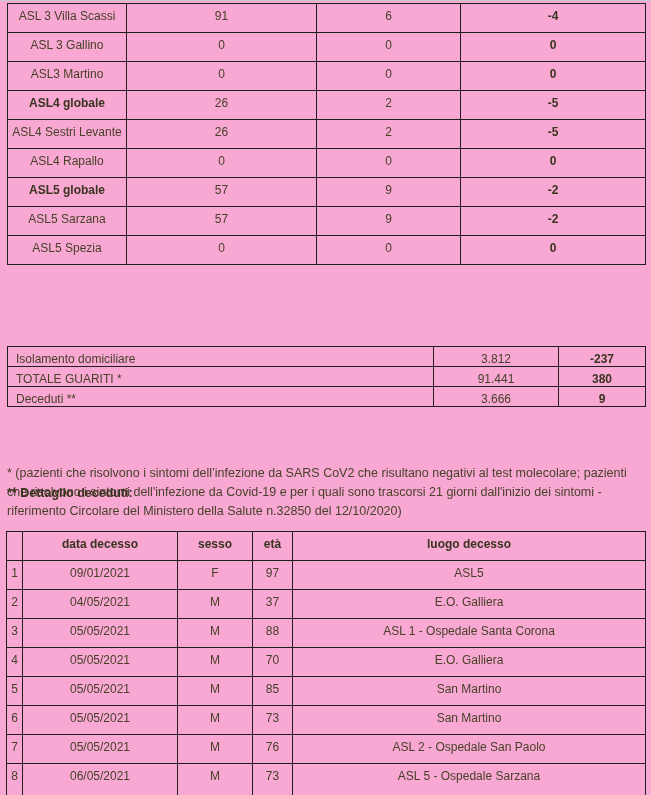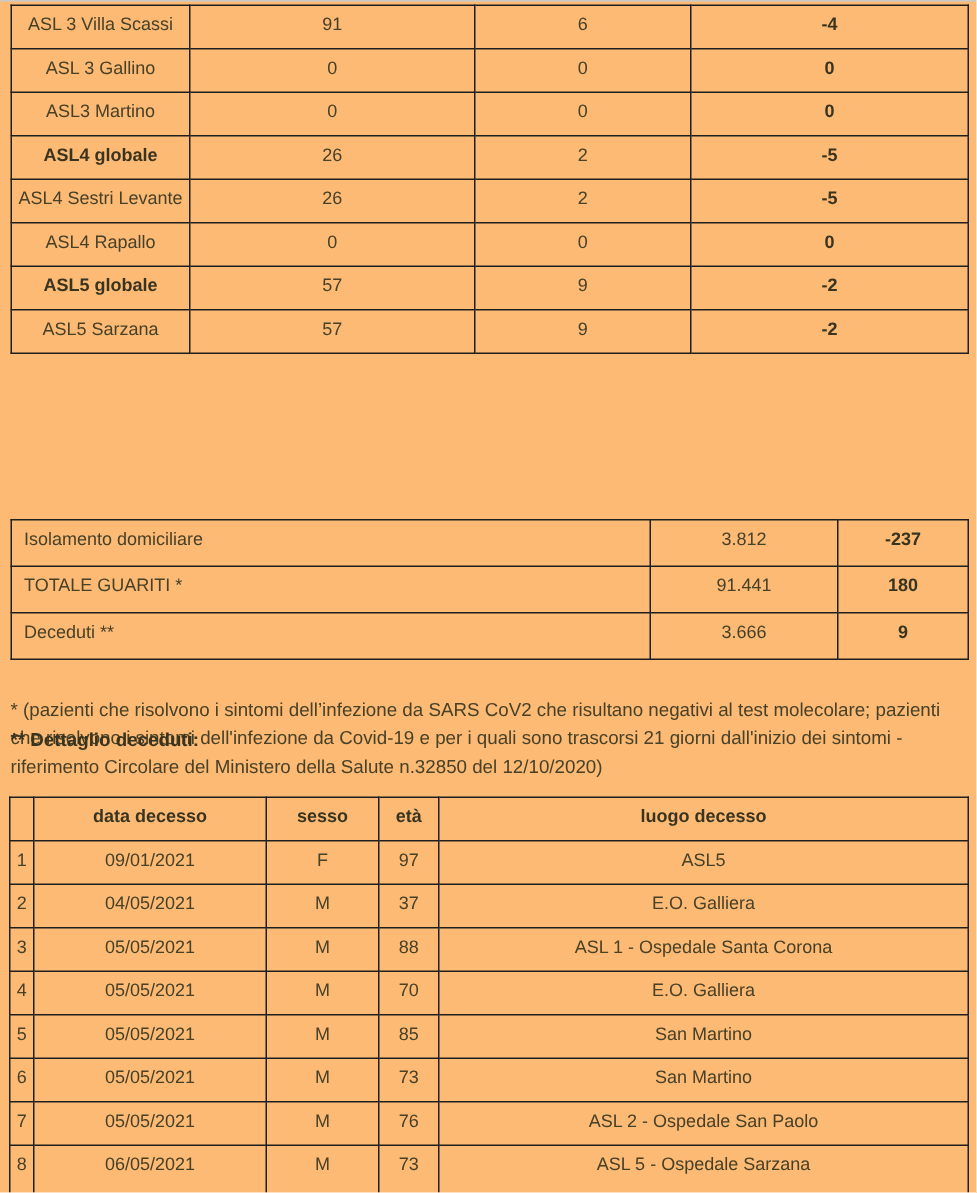--- a/index.html
+++ b/index.html
@@ -3,21 +3,21 @@
 <meta charset="utf-8">
 <style>
   * { margin: 0; padding: 0; box-sizing: border-box; }
   html, body { width: 651px; height: 795px; overflow: hidden; background: #ffffff; }
   body {
     font-family: "Liberation Sans", sans-serif;
     font-size: 12px;
     color: #474128;
     position: relative;
   }
-  .page { position: absolute; inset: 0; width: 651px; height: 795px; overflow: hidden; background: #fdba74; }
+  .page { position: absolute; inset: 0; width: 651px; height: 795px; overflow: hidden; background: #f9a8d4; }
   .top-edge-line { position: absolute; top: 0; left: 0; width: 651px; height: 1px; background: #c9c9c9; }
 
   table { border-collapse: collapse; table-layout: fixed; position: absolute; }
   td, th {
     border: 1px solid #1f1f1f;
     vertical-align: top;
     padding-top: 5px;
     text-align: center;
     font-weight: normal;
     font-size: 12px;
@@ -26,21 +26,21 @@
     white-space: nowrap;
   }
   .b { font-weight: bold; color: #39341f; }
 
   
   #asl-table { left: 7px; top: 3px; width: 638px; }
   #asl-table tr { height: 29px; }
 
   
   #summary-table { left: 7px; top: 346px; width: 638px; }
-  #summary-table tr { height: 31px; }
+  #summary-table tr { height: 20px; }
   #summary-table td.lbl { text-align: left; padding-left: 8px; }
 
   
   .footnote {
     position: absolute; left: 7px; top: 440px; width: 641px;
     font-size: 12.5px; line-height: 19px; color: #474128; text-align: left; margin-top: 24px;
   }
   .deaths-heading {
     position: absolute; left: 7px; top: 486px;
     font-size: 12.5px; font-weight: bold; color: #39341f;
@@ -107,39 +107,45 @@
           <td>57</td>
           <td>9</td>
           <td class="b">-2</td>
         </tr>
       <tr>
           <td>ASL5 Sarzana</td>
           <td>57</td>
           <td>9</td>
           <td class="b">-2</td>
         </tr>
+      <tr>
+          <td>ASL5 Spezia</td>
+          <td>0</td>
+          <td>0</td>
+          <td class="b">0</td>
+        </tr>
     </tbody>
   </table>
 
   <table id="summary-table">
     <colgroup>
         <col style="width:426px">
         <col style="width:125px">
         <col style="width:87px">
       </colgroup>
     <tbody>
       <tr>
           <td class="lbl">Isolamento domiciliare</td>
           <td>3.812</td>
           <td class="b">-237</td>
         </tr>
       <tr>
           <td class="lbl">TOTALE GUARITI *</td>
           <td>91.441</td>
-          <td class="b">180</td>
+          <td class="b">380</td>
         </tr>
       <tr>
           <td class="lbl">Deceduti **</td>
           <td>3.666</td>
           <td class="b">9</td>
         </tr>
     </tbody>
   </table>
 
   <div class="footnote">* (pazienti che risolvono i sintomi dell’infezione da SARS CoV2 che risultano negativi al test molecolare; pazienti che risolvono i sintomi dell'infezione da Covid-19 e per i quali sono trascorsi 21 giorni dall'inizio dei sintomi - riferimento Circolare del Ministero della Salute n.32850 del 12/10/2020)</div>

